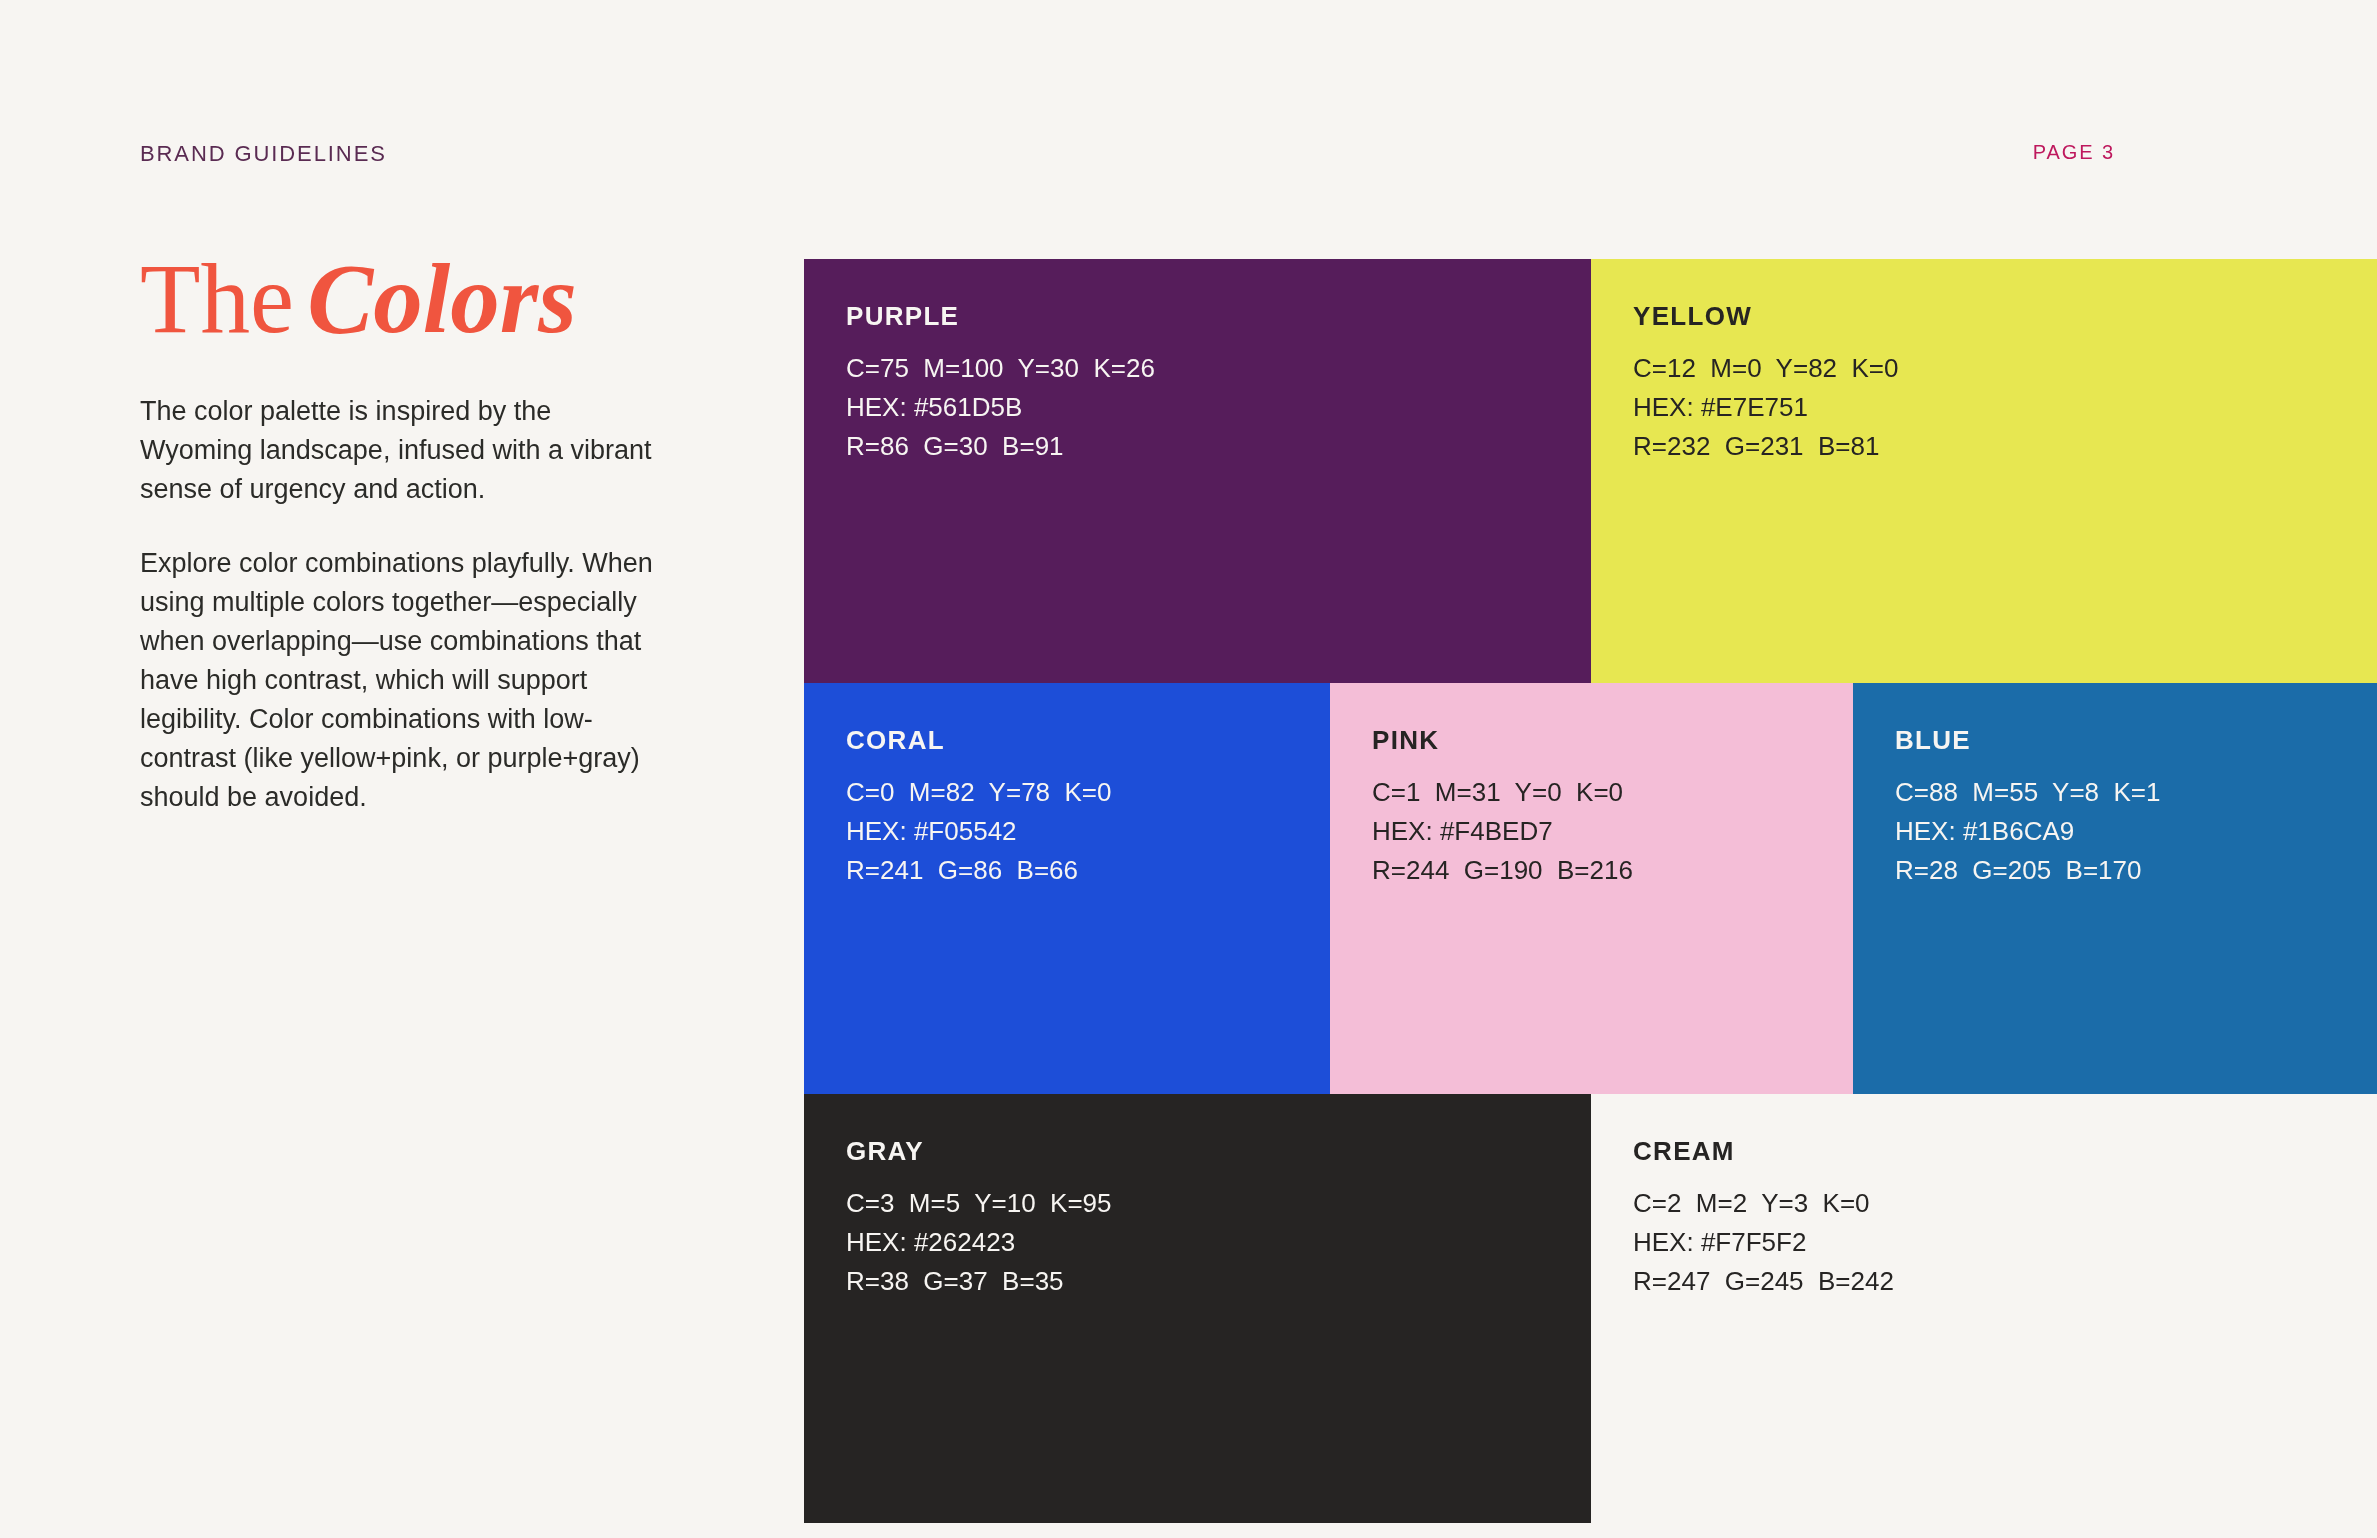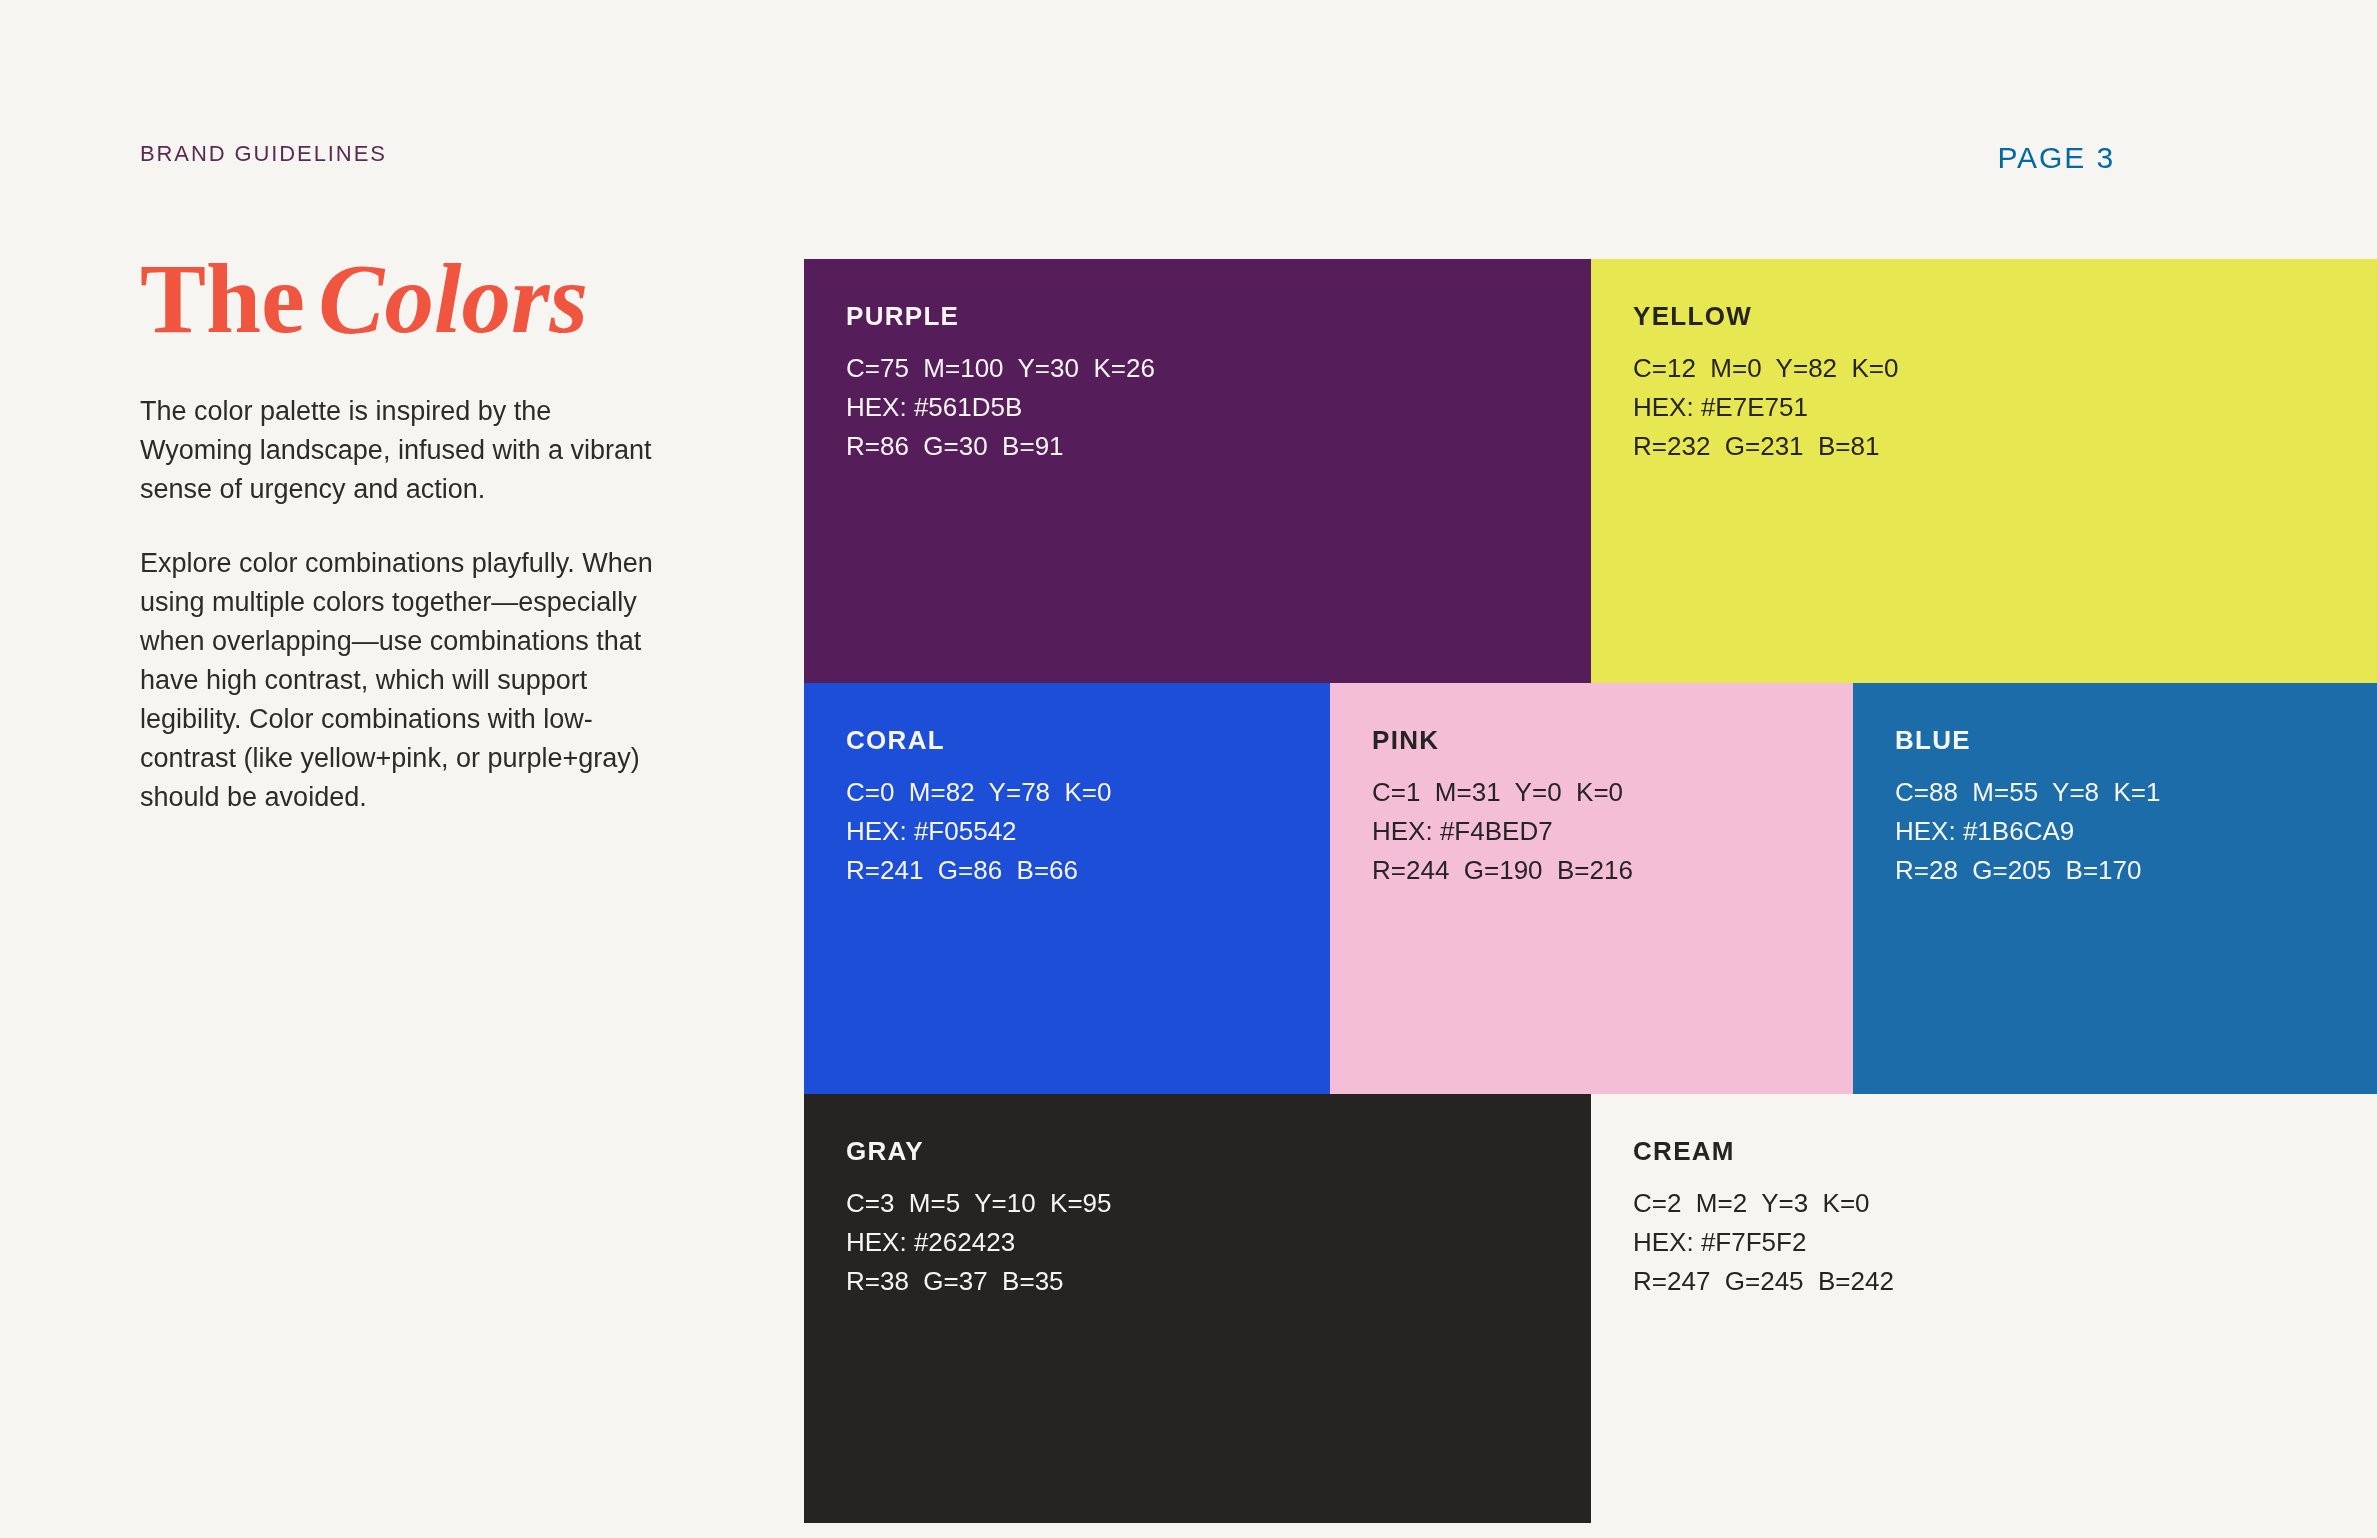--- a/index.html
+++ b/index.html
@@ -29,43 +29,43 @@
     top: 0;
     font-size: 22px;
     letter-spacing: 1.9px;
     color: #5A2B52;
     font-weight: 400;
   }
   .runhead-right {
     position: absolute;
     right: 133px;
     top: 0;
-    font-size: 30px;
+    font-size: 20px;
     letter-spacing: 1.9px;
-    color: #0369a1;
+    color: #be185d;
     font-weight: 400;
   }
 
   
   .left-col {
     position: absolute;
     left: 140px;
     top: 249px;
     width: 518px;
   }
   .title {
     font-family: "Liberation Serif", serif;
     color: #F0553F;
     font-size: 99px;
     line-height: 1.0;
     white-space: nowrap;
     margin: 0 0 44px 0;
   }
   .title-regular {
-    font-weight: 700;
+    font-weight: 400;
     font-style: normal;
   }
   .title-emph {
     font-weight: 700;
     font-style: italic;
     margin-left: 13.3px;
   }
   .body-par {
     font-size: 27px;
     line-height: 39px;

